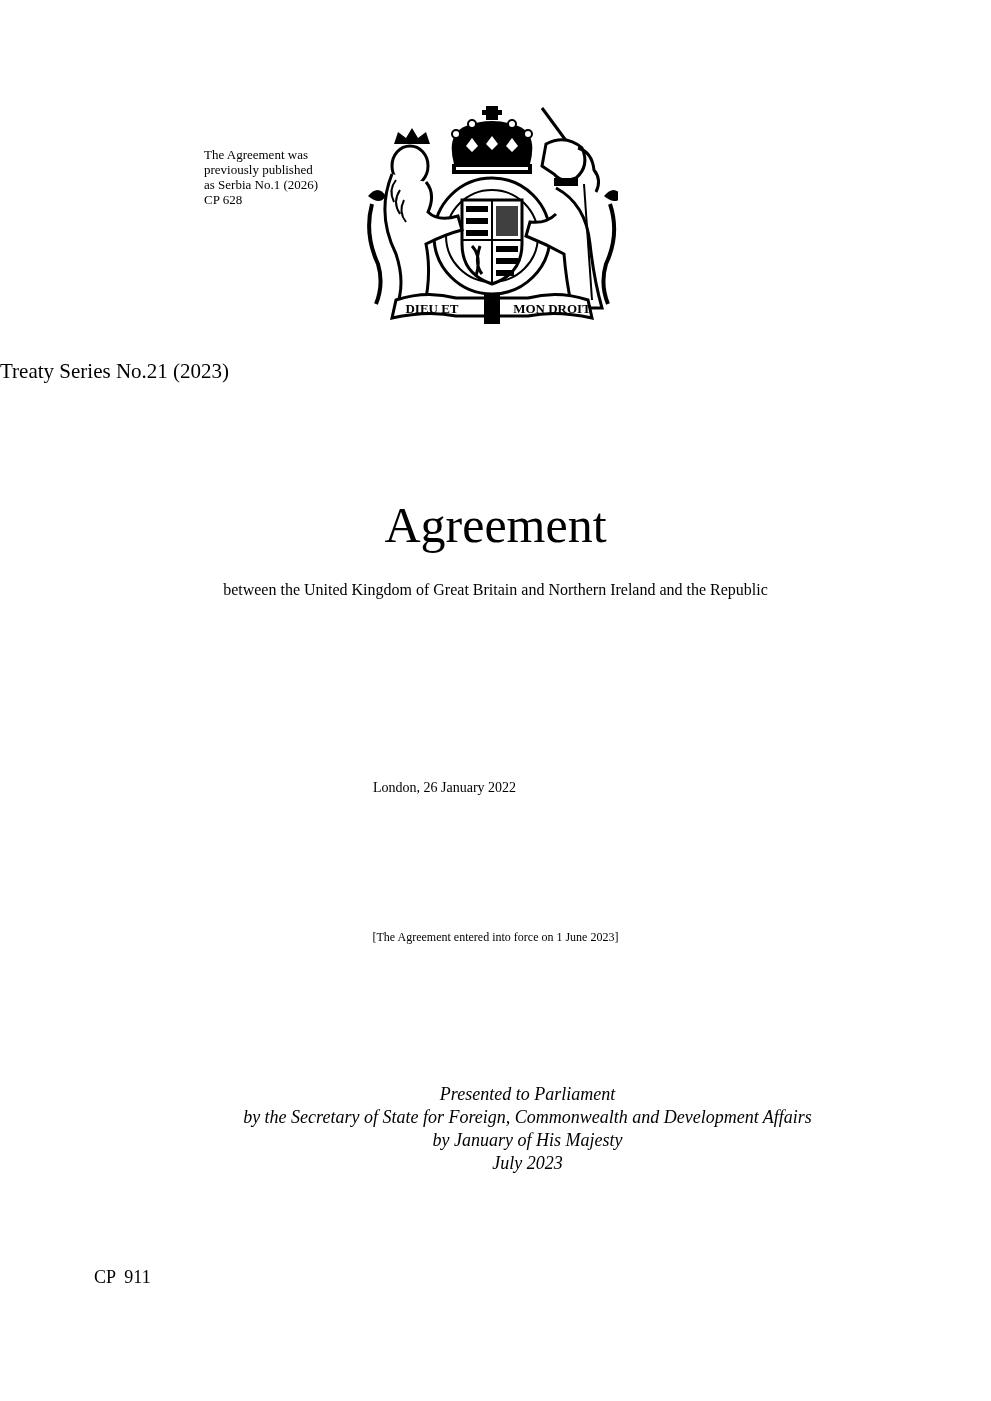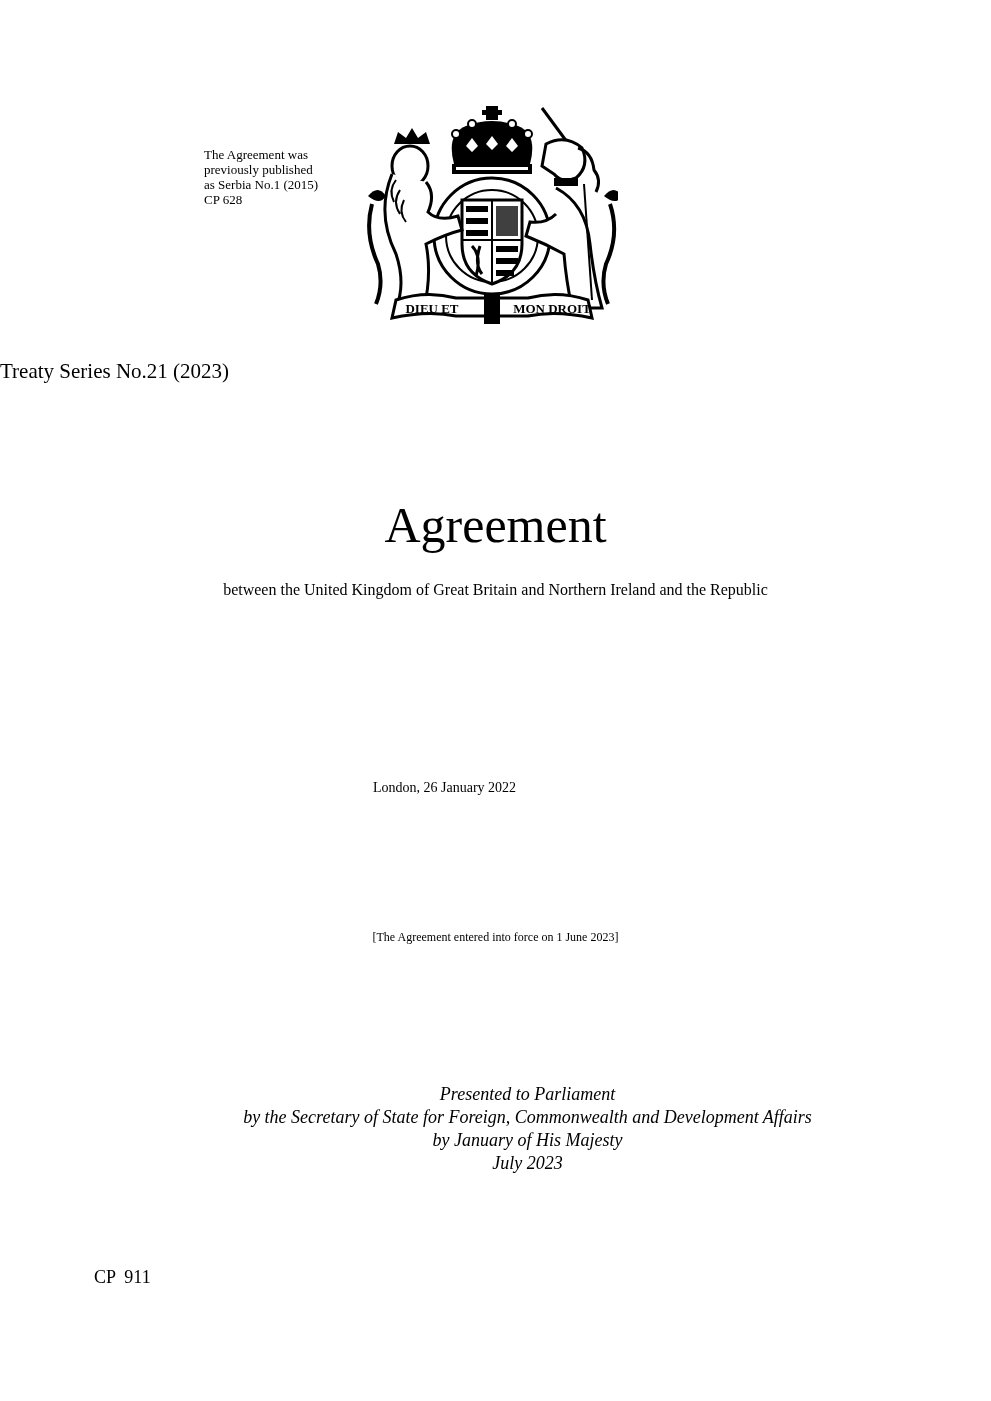--- a/index.html
+++ b/index.html
@@ -34,21 +34,21 @@
     .cp {
       left: 94px; top: 1267px; font-size: 18px; white-space: pre;
     }
   </style>
 </head>
 <body>
 
 <div class="abs note">
   <div>The Agreement was</div>
   <div>previously published</div>
-  <div>as Serbia No.1 (2015)</div>
+  <div>as Serbia No.1 (2026)</div>
   <div>CP 628</div>
 </div>
 
 <div class="abs crest">
   <svg width="252" height="226" viewBox="0 0 252 226" xmlns="http://www.w3.org/2000/svg">
 
     <rect x="120" y="2" width="12" height="14" fill="#000"></rect>
     <rect x="116" y="6" width="20" height="5" fill="#000"></rect>
     <path d="M88 60 Q80 30 100 22 Q126 12 152 22 Q172 30 164 60 Z" fill="#000"></path>
     <circle cx="90" cy="30" r="4" fill="#fff" stroke="#000" stroke-width="2"></circle>

